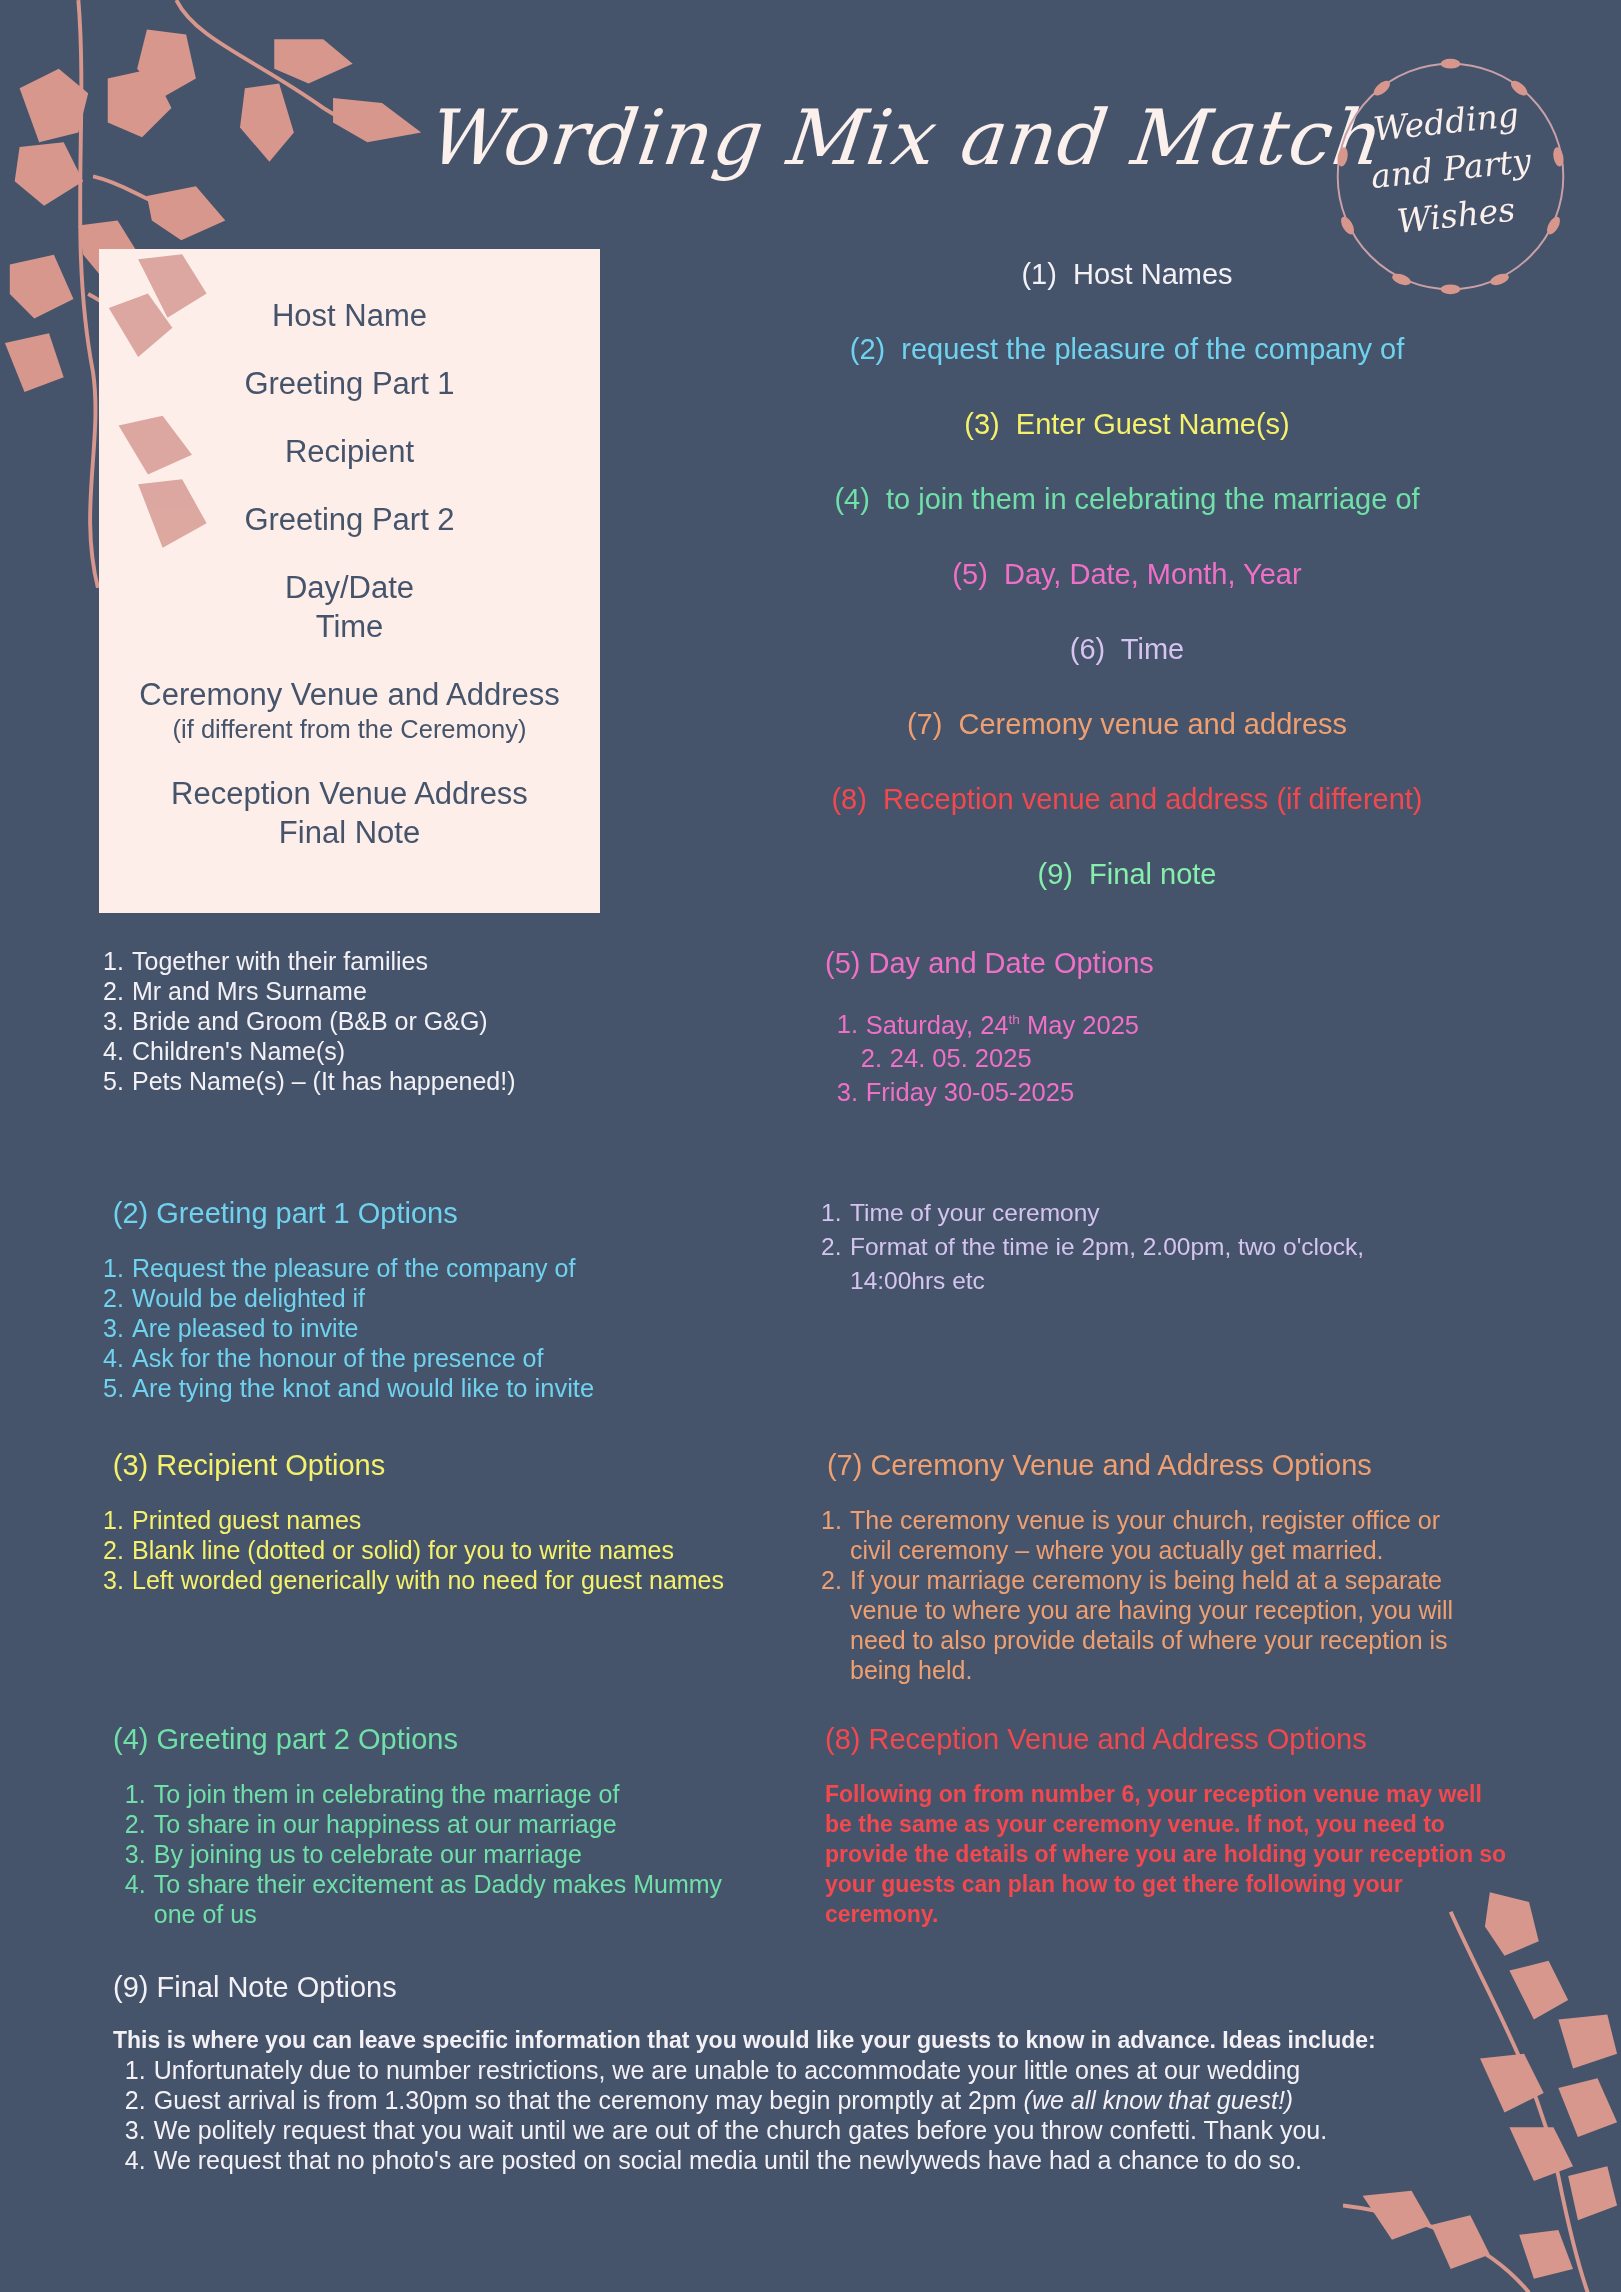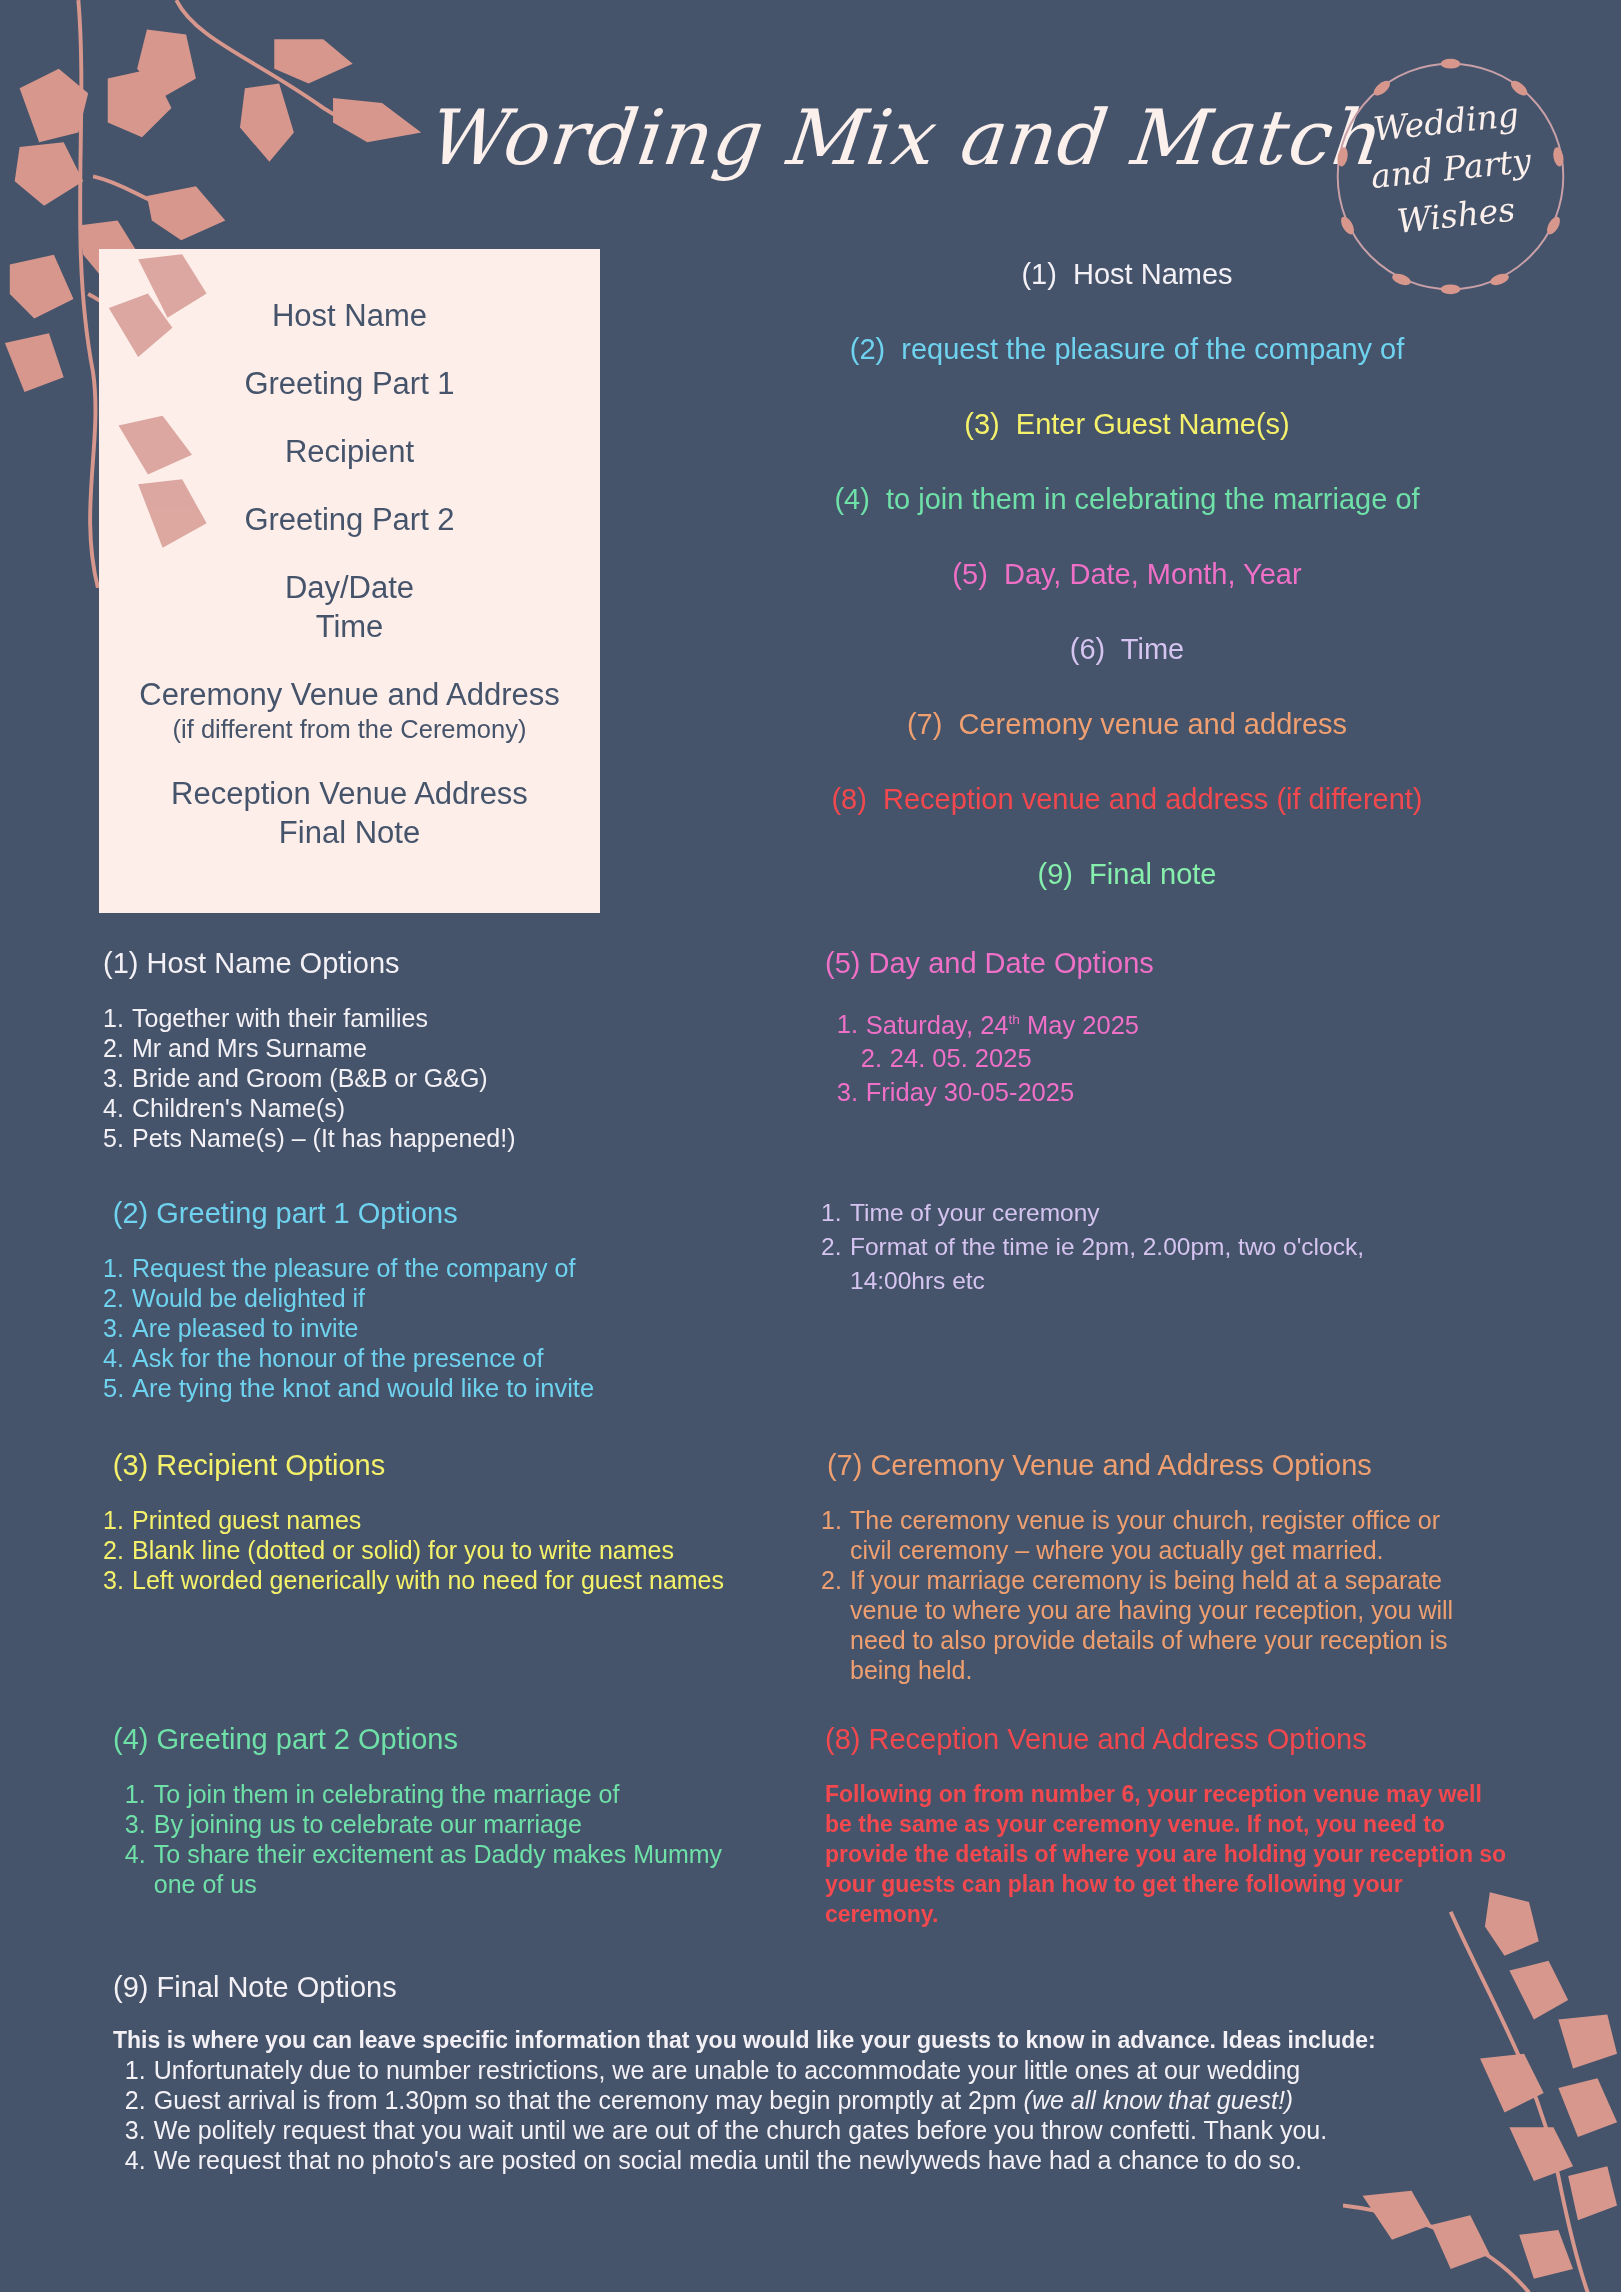--- a/index.html
+++ b/index.html
@@ -125,21 +125,20 @@
   <div class="tl" style="color:#f5f16a"><span>(3)</span>&nbsp; <span>Enter Guest Name(s)</span></div>
   <div class="tl" style="color:#6fe0a8"><span>(4)</span>&nbsp; <span>to join them in celebrating the marriage of</span></div>
   <div class="tl" style="color:#f070c8"><span>(5)</span>&nbsp; <span>Day, Date, Month, Year</span></div>
   <div class="tl" style="color:#d6c4f0"><span>(6)</span>&nbsp; <span>Time</span></div>
   <div class="tl" style="color:#f0a070"><span>(7)</span>&nbsp; <span>Ceremony venue and address</span></div>
   <div class="tl" style="color:#f2484e"><span>(8)</span>&nbsp; <span>Reception venue and address (if different)</span></div>
   <div class="tl" style="color:#86efac"><span>(9)</span>&nbsp; <span>Final note</span></div>
 </div>
 
 <div class="sec" style="left:103px; top:946px; width:667px; color:#f4f1f6;">
-  <h3>(1)  Host Name Options</h3>
   <ol>
     <li><span class="n">1.</span><span>Together with their families</span></li>
     <li><span class="n">2.</span><span>Mr and Mrs Surname</span></li>
     <li><span class="n">3.</span><span>Bride and Groom (B&amp;B or G&amp;G)</span></li>
     <li><span class="n">4.</span><span>Children's Name(s)</span></li>
     <li><span class="n">5.</span><span>Pets Name(s) – (It has happened!)</span></li>
   </ol>
 </div>
 
 <div class="sec" style="left:825px; top:946px; width:667px; color:#f070c8;">
@@ -183,20 +182,21 @@
   <ol>
     <li><span class="n">1.</span><span class="wrap" style="width:627px;">The ceremony venue is your church, register office or civil ceremony – where you actually get married.</span></li>
     <li><span class="n">2.</span><span class="wrap" style="width:627px;">If your marriage ceremony is being held at a separate venue to where you are having your reception, you will need to also provide details of where your reception is being held.</span></li>
   </ol>
 </div>
 
 <div class="sec" style="left:113px; top:1722px; width:676px; color:#6fe0a8;">
   <h3>(4) Greeting part 2 Options</h3>
   <ol style="padding-left:11.8px;">
     <li><span class="n">1.</span><span>To join them in celebrating the marriage of</span></li>
+    <li><span class="n">2.</span><span>To share in our happiness at our marriage</span></li>
     <li><span class="n">3.</span><span>By joining us to celebrate our marriage</span></li>
     <li><span class="n">4.</span><span class="wrap" style="width:588px;">To share their excitement as Daddy makes Mummy one of us</span></li>
   </ol>
 </div>
 
 <div class="sec" style="left:825px; top:1722px; width:686px; color:#f2484e;">
   <h3>(8) Reception Venue and Address Options</h3>
   <p>Following on from number 6, your reception venue may well be the same as your ceremony venue.  If not, you need to provide the details of where you are holding your reception so your guests can plan how to get there following your ceremony.</p>
 </div>
 

